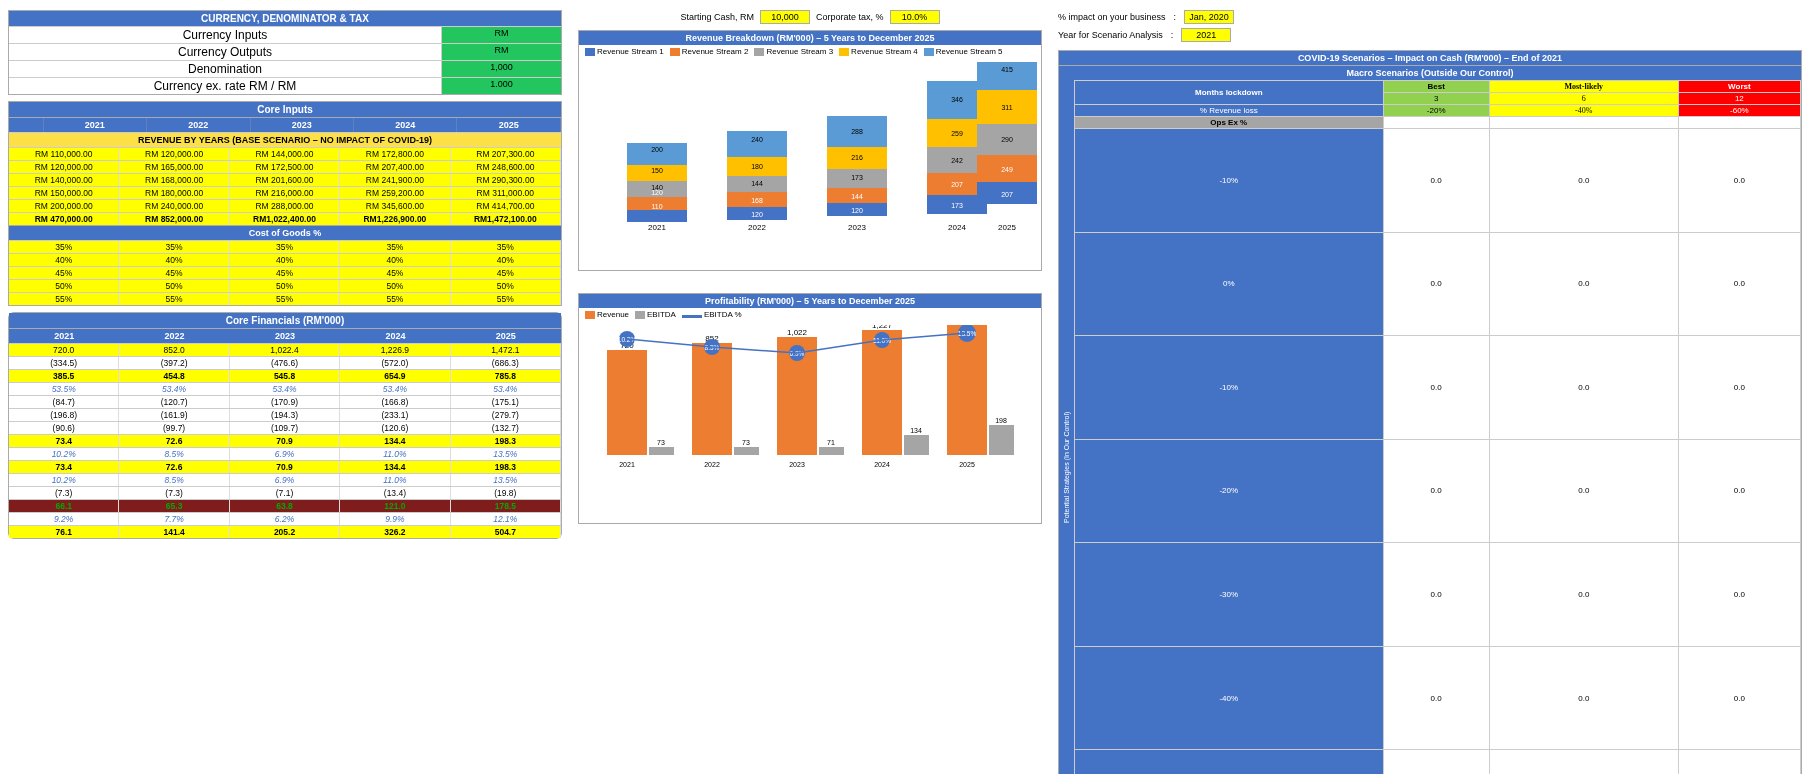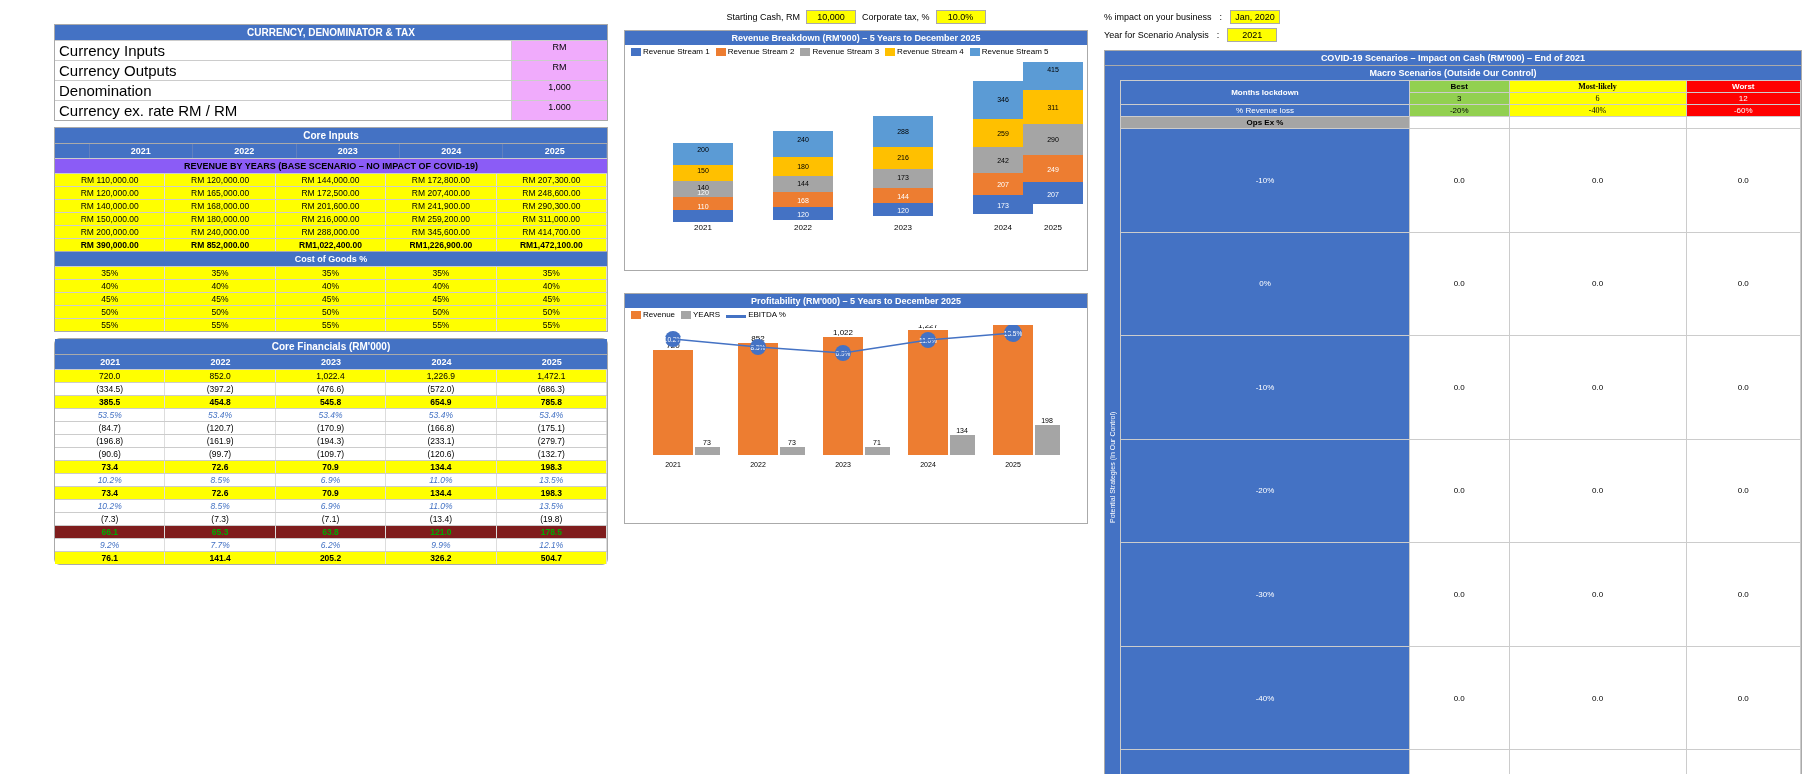--- a/index.html
+++ b/index.html
@@ -15,23 +15,22 @@
       background: #fff;
       width: 1810px;
       height: 774px;
       position: relative;
       display: flex;
       flex-direction: row;
     }
     
     .left-panel {
       width: 570px;
-      padding: 24px 8px;
+      padding: 10px 8px;
       flex-shrink: 0;
-      margin-left: 46px;
     }
     
     .center-panel {
       width: 480px;
       padding: 10px 8px;
       flex-shrink: 0;
     }
     
     .right-panel {
       flex: 1;
@@ -50,30 +49,30 @@
       font-weight: bold;
       padding: 2px;
       font-size: 10px;
     }
     .currency-row {
       display: flex;
       border-top: 1px solid #ccc;
     }
     .currency-label {
       flex: 1;
-      text-align: left;
+      text-align: center;
       padding: 1px 4px;
       color: #000;
-      font-size: 15px;
+      font-size: 12px;
     }
     .currency-value {
-      width: 96px;
+      width: 120px;
       text-align: center;
       padding: 1px 4px;
-      background: #f0abfc;
+      background: #22c55e;
       font-size: 9px;
       border-left: 1px solid #ccc;
     }
 
     
     .core-inputs {
       border: 1px solid #aaa;
       margin-bottom: 6px;
     }
     .section-header {
@@ -94,21 +93,21 @@
       flex: 1;
       text-align: center;
       padding: 2px;
       font-size: 9px;
       font-weight: bold;
       border-right: 1px solid #6080C0;
     }
     .year-cell:first-child { width: 10px; flex: none; }
 
     .revenue-header-row {
-      background: #8b5cf6;
+      background: #fde047;
       text-align: center;
       font-size: 9px;
       font-weight: bold;
       padding: 2px;
       border-top: 1px solid #ccc;
       color: #000;
     }
     .data-row {
       display: flex;
       border-top: 1px solid #ccc;
@@ -363,21 +362,21 @@
           <div class="data-row">
             <div class="data-cell">RM 200,000.00</div>
             <div class="data-cell">RM 240,000.00</div>
             <div class="data-cell">RM 288,000.00</div>
             <div class="data-cell">RM 345,600.00</div>
             <div class="data-cell">RM 414,700.00</div>
           </div>
         </div>
 
       <div class="data-row" id="revenue-total-row">
-          <div class="data-cell" style="font-weight: bold;">RM 390,000.00</div>
+          <div class="data-cell" style="font-weight: bold;">RM 470,000.00</div>
           <div class="data-cell" style="font-weight: bold;">RM 852,000.00</div>
           <div class="data-cell" style="font-weight: bold;">RM1,022,400.00</div>
           <div class="data-cell" style="font-weight: bold;">RM1,226,900.00</div>
           <div class="data-cell" style="font-weight: bold;">RM1,472,100.00</div>
         </div>
 
       <div class="cog-header">Cost of Goods %</div>
 
       <div id="cog-rows-container">
           <div class="cog-row">
@@ -648,21 +647,21 @@
 
     <div class="chart-container">
       <div class="chart-title">Profitability (RM'000) – 5 Years to December 2025</div>
       <div class="chart-legend">
         <div class="legend-item">
           <div class="legend-color" style="background:#ED7D31;"></div>
           <span>Revenue</span>
         </div>
         <div class="legend-item">
           <div class="legend-color" style="background:#A5A5A5;"></div>
-          <span>YEARS</span>
+          <span>EBITDA</span>
         </div>
         <div class="legend-item">
           <div class="legend-color" style="background:#4472C4;width:20px;height:3px;margin-top:3px;"></div>
           <span>EBITDA %</span>
         </div>
       </div>
       <div class="chart-area">
         <svg width="460" height="190">
 
           <g>

